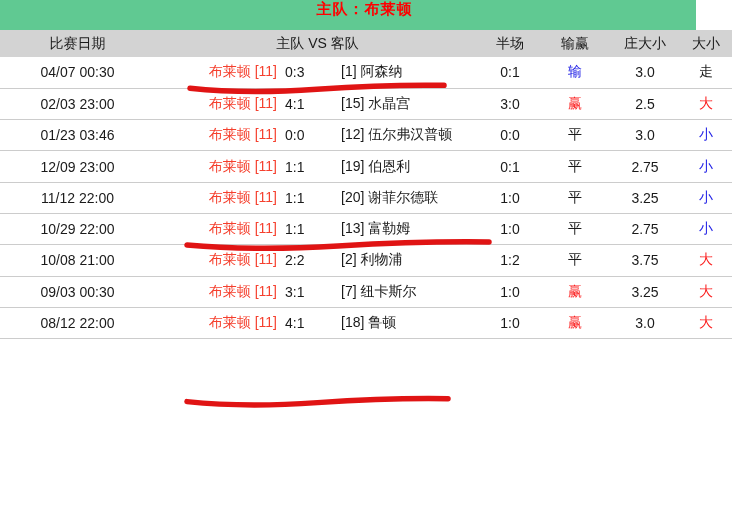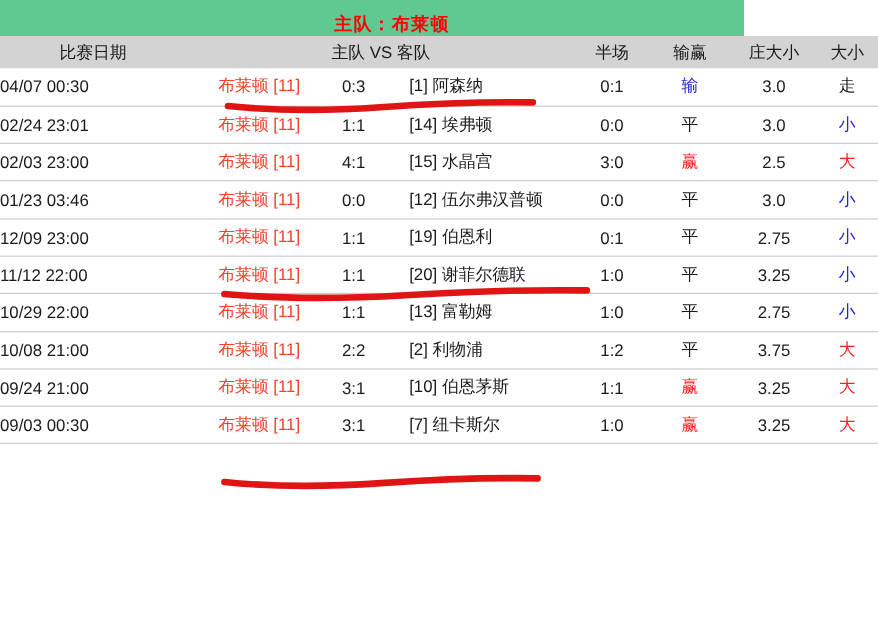--- a/index.html
+++ b/index.html
@@ -16,23 +16,23 @@
   *{margin:0;padding:0;box-sizing:border-box;}
   html,body{background:#fff;}
   body{font-family:"Liberation Sans","DejaVu Sans",sans-serif;}
   .page{
     position:relative;
     width:732px;height:527px;
     background:#fff;
     overflow:hidden;
   }
   .title-bar{
-    width:620px;height:30px;
+    width:696px;height:30px;
     background:var(--title-bar-bg);
-    display:flex;align-items:flex-end;justify-content:center;padding-left:33px;
+    display:flex;align-items:flex-start;justify-content:center;padding-left:33px;
   }
   .title-bar .title{
     color:var(--title-text);
     font-weight:bold;
     font-size:15px;
     letter-spacing:1px;
   }
   table.results{
     width:732px;
     border-collapse:collapse;
@@ -50,22 +50,22 @@
     font-size:14px;
     text-align:center;
     color:var(--black);
   }
   table.results tbody tr{
     height:31.3px;
     border-bottom:1px solid var(--row-border);
     background:#fff;
   }
   td{white-space:nowrap;overflow:hidden;}
-  .c-date{}
-  .c-home{text-align:center;padding-right:8px;color:var(--home-red);}
+  .c-date{text-align:center;}
+  .c-home{text-align:right;padding-right:8px;color:var(--home-red);}
   .c-score{}
   .c-away{text-align:left;padding-left:6px;}
   .c-half{text-align:center;}
   .c-result{text-align:center;}
   .c-odds{text-align:center;}
   .c-size{text-align:center;}
   .t-red{color:var(--red);}
   .t-blue{color:var(--blue);}
   .t-black{color:var(--black);}
   svg.annotation-layer{
@@ -110,30 +110,20 @@
     <td class="c-home">布莱顿 [11]</td>
     <td class="c-score">0:3</td>
     <td class="c-away">[1] 阿森纳</td>
     <td class="c-half">0:1</td>
     <td class="c-result t-blue">输</td>
     <td class="c-odds">3.0</td>
     <td class="c-size t-black">走</td>
   </tr>
 
 
-  <tr>
-    <td class="c-date">02/24 23:01</td>
-    <td class="c-home">布莱顿 [11]</td>
-    <td class="c-score">1:1</td>
-    <td class="c-away">[14] 埃弗顿</td>
-    <td class="c-half">0:0</td>
-    <td class="c-result t-black">平</td>
-    <td class="c-odds">3.0</td>
-    <td class="c-size t-blue">小</td>
-  </tr>
 
   <tr>
     <td class="c-date">02/03 23:00</td>
     <td class="c-home">布莱顿 [11]</td>
     <td class="c-score">4:1</td>
     <td class="c-away">[15] 水晶宫</td>
     <td class="c-half">3:0</td>
     <td class="c-result t-red">赢</td>
     <td class="c-odds">2.5</td>
     <td class="c-size t-red">大</td>
@@ -189,43 +179,43 @@
     <td class="c-date">10/08 21:00</td>
     <td class="c-home">布莱顿 [11]</td>
     <td class="c-score">2:2</td>
     <td class="c-away">[2] 利物浦</td>
     <td class="c-half">1:2</td>
     <td class="c-result t-black">平</td>
     <td class="c-odds">3.75</td>
     <td class="c-size t-red">大</td>
   </tr>
 
-  <tr>
-    <td class="c-date">09/24 21:00</td>
+
+  <tr>
+    <td class="c-date">09/03 00:30</td>
     <td class="c-home">布莱顿 [11]</td>
     <td class="c-score">3:1</td>
-    <td class="c-away">[10] 伯恩茅斯</td>
-    <td class="c-half">1:1</td>
+    <td class="c-away">[7] 纽卡斯尔</td>
+    <td class="c-half">1:0</td>
     <td class="c-result t-red">赢</td>
     <td class="c-odds">3.25</td>
     <td class="c-size t-red">大</td>
   </tr>
 
-  <tr>
-    <td class="c-date">09/03 00:30</td>
-    <td class="c-home">布莱顿 [11]</td>
-    <td class="c-score">3:1</td>
-    <td class="c-away">[7] 纽卡斯尔</td>
+
+  <tr>
+    <td class="c-date">08/12 22:00</td>
+    <td class="c-home">布莱顿 [11]</td>
+    <td class="c-score">4:1</td>
+    <td class="c-away">[18] 鲁顿</td>
     <td class="c-half">1:0</td>
     <td class="c-result t-red">赢</td>
-    <td class="c-odds">3.25</td>
-    <td class="c-size t-red">大</td>
-  </tr>
-
-
+    <td class="c-odds">3.0</td>
+    <td class="c-size t-red">大</td>
+  </tr>
 </tbody>
   </table>
 
   <svg class="annotation-layer" id="annotation-layer" viewBox="0 0 732 527" xmlns="http://www.w3.org/2000/svg">
       <path d="M190,88.33 Q245.88,94.33 317,89.33 T444,85.33" fill="none" stroke="#e01414" stroke-width="5.5" stroke-linecap="round"></path>
       <path d="M187,244.98 Q253.44,250.98 338,245.98 T489,241.98" fill="none" stroke="#e01414" stroke-width="5.5" stroke-linecap="round"></path>
       <path d="M187,401.63 Q244.42000000000002,407.63 317.5,402.63 T448,398.63" fill="none" stroke="#e01414" stroke-width="5.5" stroke-linecap="round"></path>
     </svg>
 </div>
 

